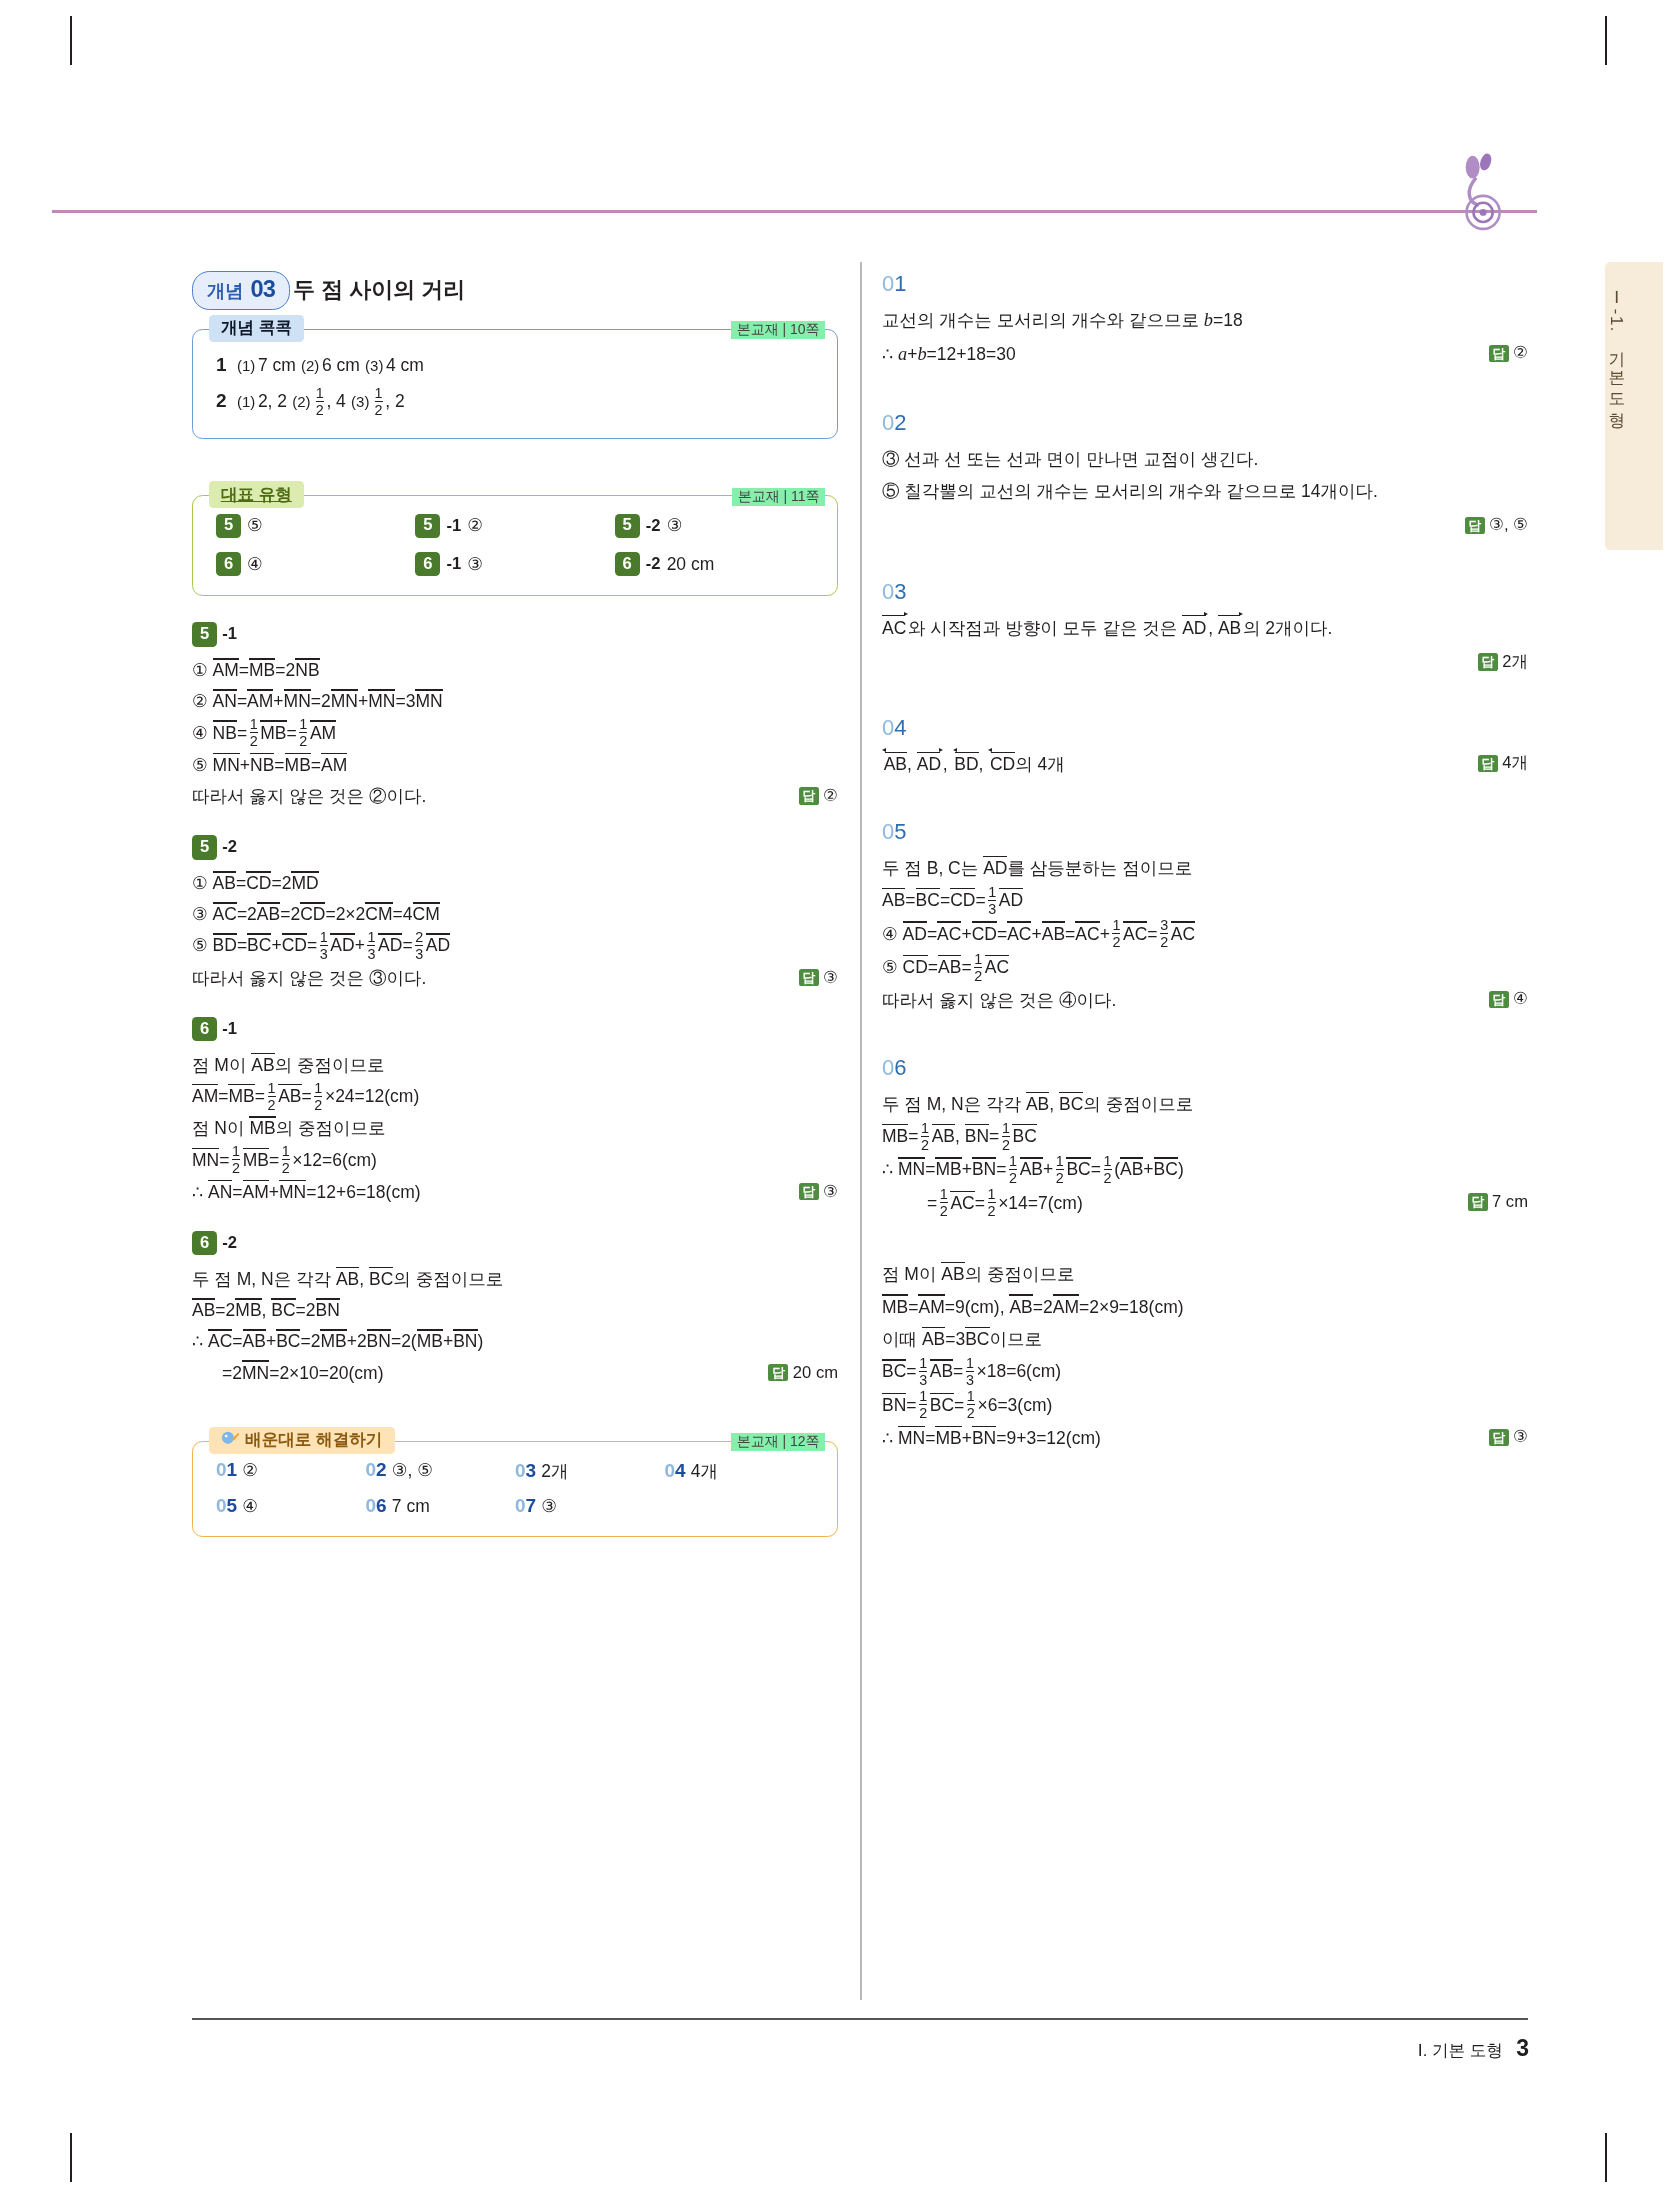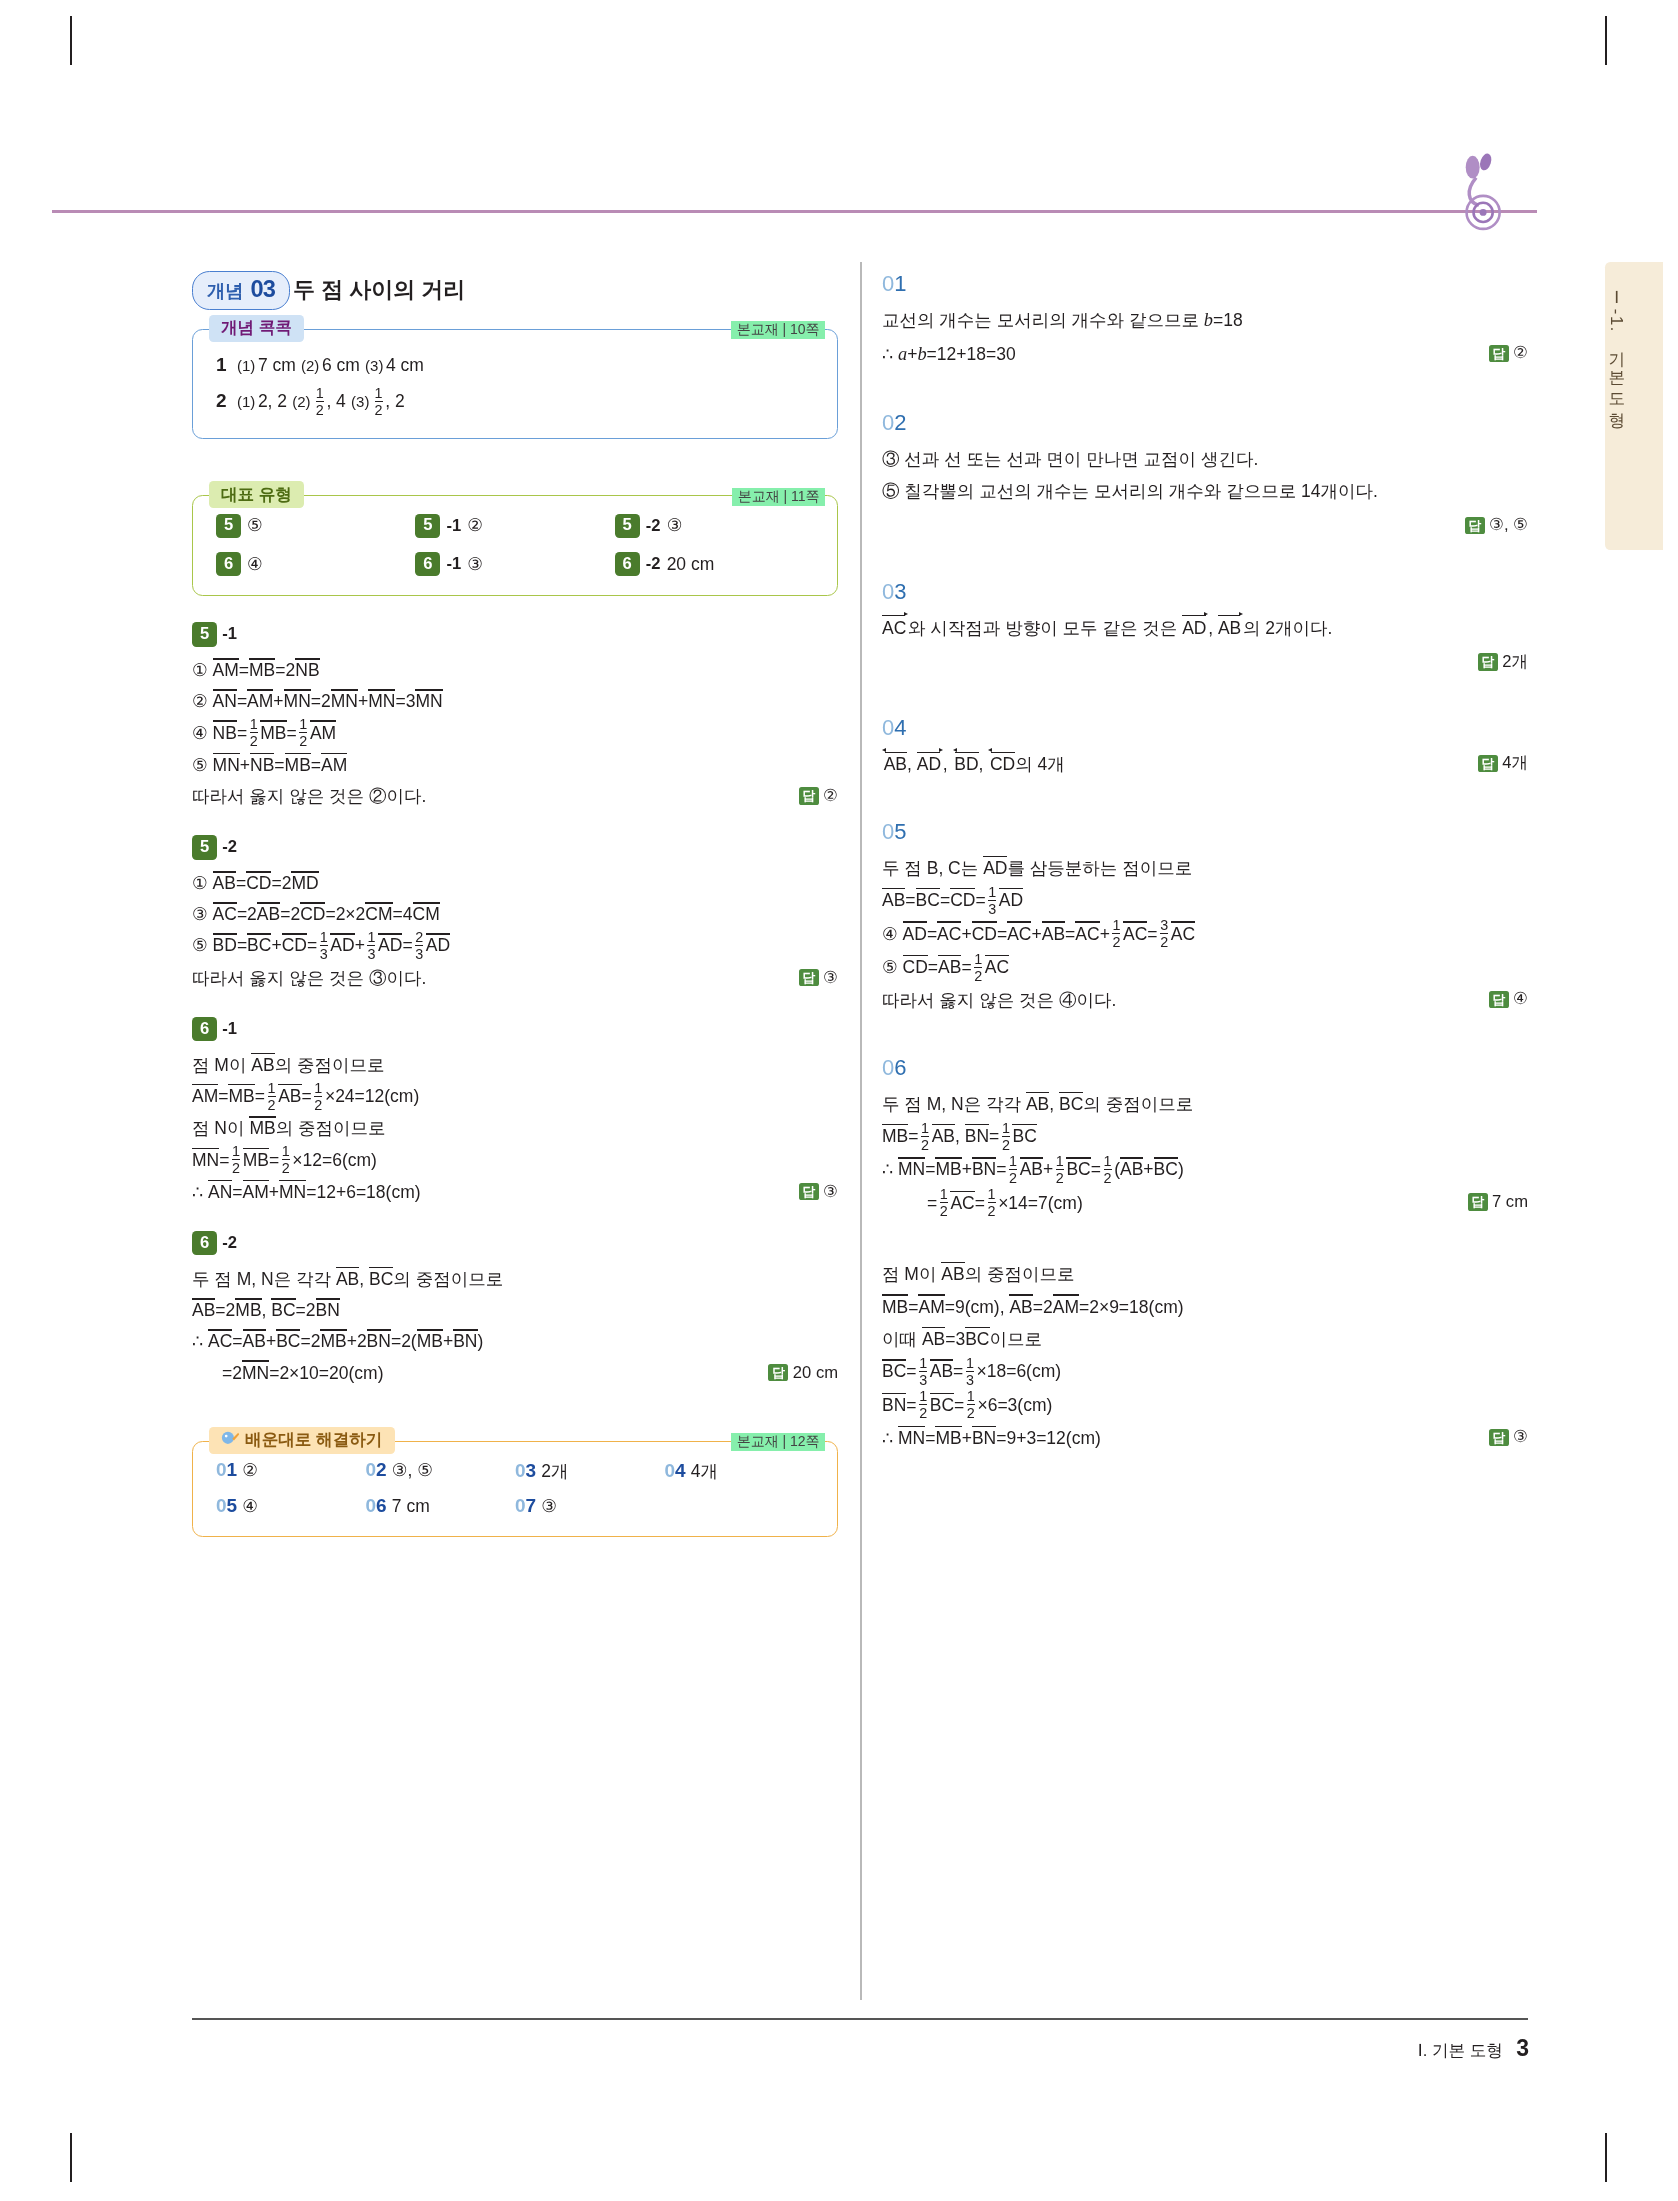--- a/index.html
+++ b/index.html
@@ -146,22 +146,22 @@
   }
   .box-label {
     position: absolute;
     top: -15px;
     left: 15.7px;
     padding: 2.6px 12.2px;
     font-size: 16.6px;
     font-weight: bold;
     border-radius: 4.4px;
   }
-  .label-blue { background: #cfe2f5; color: #701a75; }
-  .label-green { background: #dcecb0; color: #4d6b12; }
+  .label-blue { background: #cfe2f5; color: #0f172a; }
+  .label-green { background: #dcecb0; color: #4d6b12; text-decoration: underline; }
   .label-orange {
     background: #fde3b5;
     color: #8a5a11;
     display: flex;
     align-items: center;
     gap: 5.2px;
   }
   .box-source {
     position: absolute;
     top: -8.7px;

